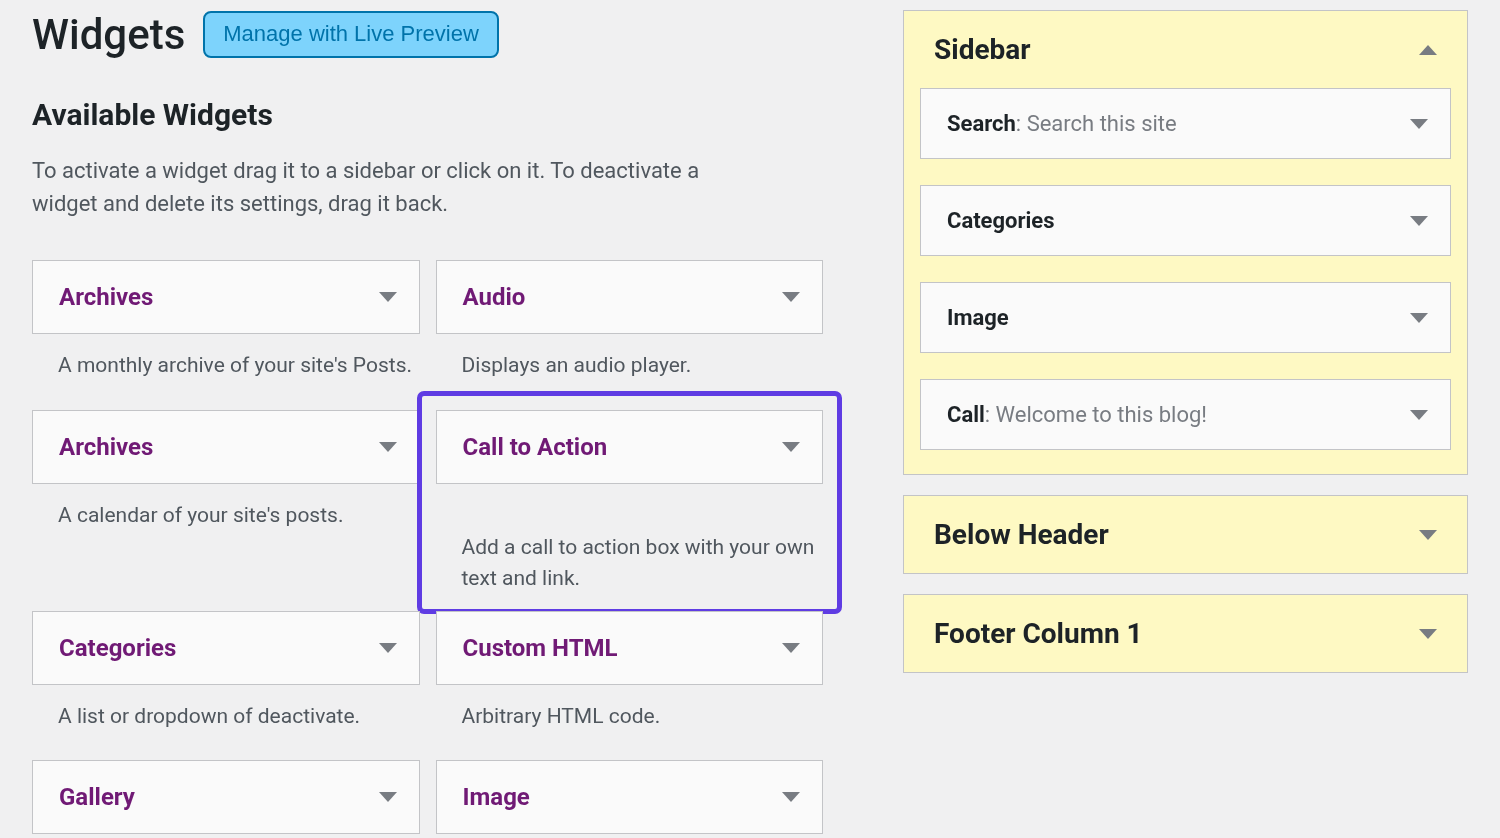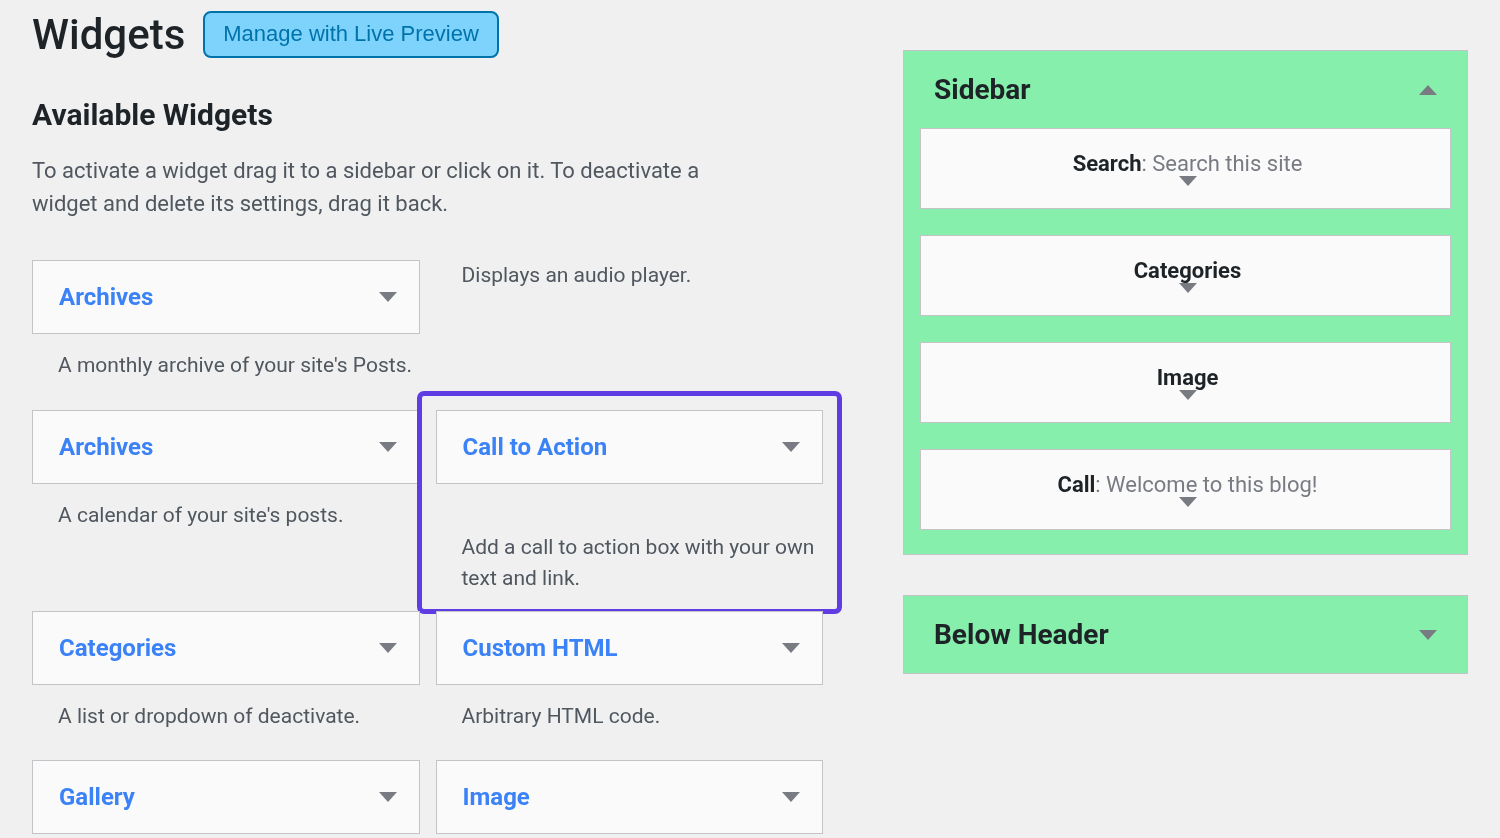--- a/index.html
+++ b/index.html
@@ -39,37 +39,36 @@
     .widget-cell.highlighted { outline: 5px solid #5f3ce3; padding: 14px; margin: -14px; border-radius: 2px; gap: 48px; }
     .widget-box {
       background: #fafafa;
       border: 1px solid #c3c4c7;
       display: flex;
       align-items: center;
       justify-content: space-between;
       padding: 22px 22px 22px 26px;
       cursor: pointer;
     }
-    .widget-name { font-size: 24px; font-weight: 700; color: #3b82f6; }
+    .widget-name { font-size: 24px; font-weight: 700; color: #701a75; }
     .widget-desc { font-size: 21px; color: #50575e; line-height: 1.5; padding: 0 6px 0 26px; }
     .chevron-down { width: 0; height: 0; border-left: 9px solid transparent; border-right: 9px solid transparent; border-top: 10px solid #787c82; display: inline-block; }
     .chevron-up { width: 0; height: 0; border-left: 9px solid transparent; border-right: 9px solid transparent; border-bottom: 10px solid #787c82; display: inline-block; }
-    .area-panel { background: #86efac; border: 1px solid #c3c4c7; margin-bottom: 20px; margin-top: 40px; }
+    .area-panel { background: #fef9c3; border: 1px solid #c3c4c7; margin-bottom: 20px; }
     .area-header { display: flex; align-items: center; justify-content: space-between; padding: 22px 30px; cursor: pointer; }
     .area-title { font-size: 28px; font-weight: 700; color: #1d2327; }
     .area-body { padding: 0 16px 24px 16px; display: flex; flex-direction: column; gap: 26px; }
     .area-widget {
       background: #fafafa;
       border: 1px solid #c3c4c7;
       display: flex;
       align-items: center;
       justify-content: space-between;
       padding: 22px 22px 22px 26px;
       cursor: pointer;
-      flex-direction: column;
     }
     .area-widget-label { font-size: 22px; font-weight: 700; color: #1d2327; }
     .area-widget-sub { font-weight: 400; color: #787c82; }
   </style>
 </head>
 <body>
 
 <div class="container">
   <div class="left-col">
     <div class="page-header">
@@ -83,20 +82,24 @@
     <div class="widgets-grid">
       <div class="widget-cell">
         <div class="widget-box">
           <span class="widget-name">Archives</span>
           <span class="chevron-down"></span>
         </div>
         <div class="widget-desc">A monthly archive of your site's Posts.</div>
       </div>
 
       <div class="widget-cell">
+        <div class="widget-box">
+          <span class="widget-name">Audio</span>
+          <span class="chevron-down"></span>
+        </div>
         <div class="widget-desc">Displays an audio player.</div>
       </div>
 
       <div class="widget-cell">
         <div class="widget-box">
           <span class="widget-name">Archives</span>
           <span class="chevron-down"></span>
         </div>
         <div class="widget-desc">A calendar of your site's posts.</div>
       </div>
@@ -171,14 +174,20 @@
       </div>
     </div>
 
     <div class="area-panel">
       <div class="area-header">
         <span class="area-title">Below Header</span>
         <span class="chevron-down"></span>
       </div>
     </div>
 
+    <div class="area-panel">
+      <div class="area-header">
+        <span class="area-title">Footer Column 1</span>
+        <span class="chevron-down"></span>
+      </div>
+    </div>
   </div>
 </div>
 
 </body></html>

